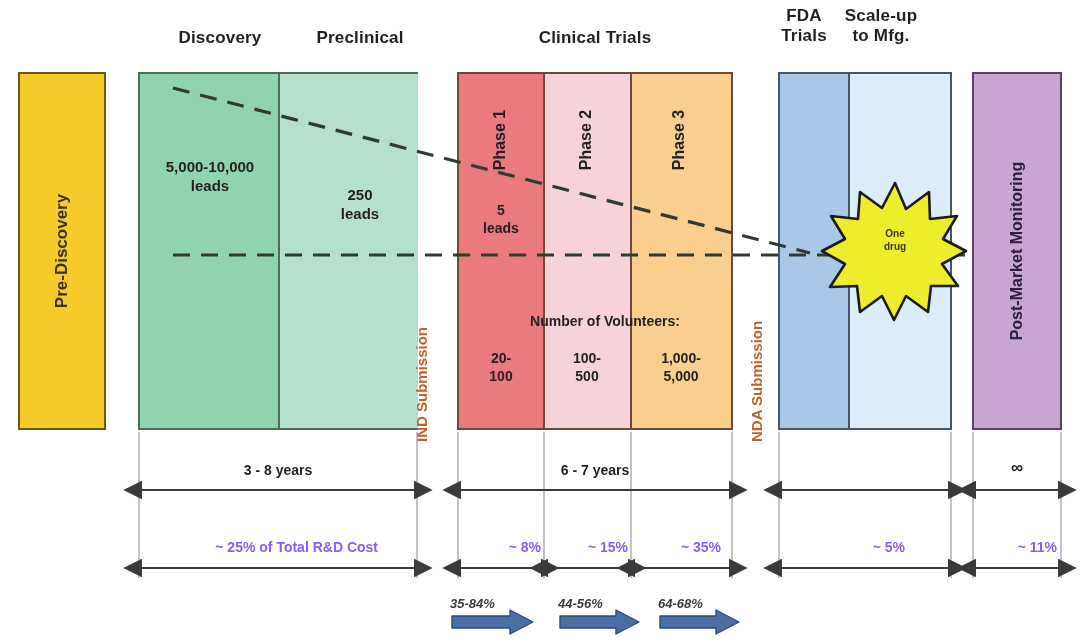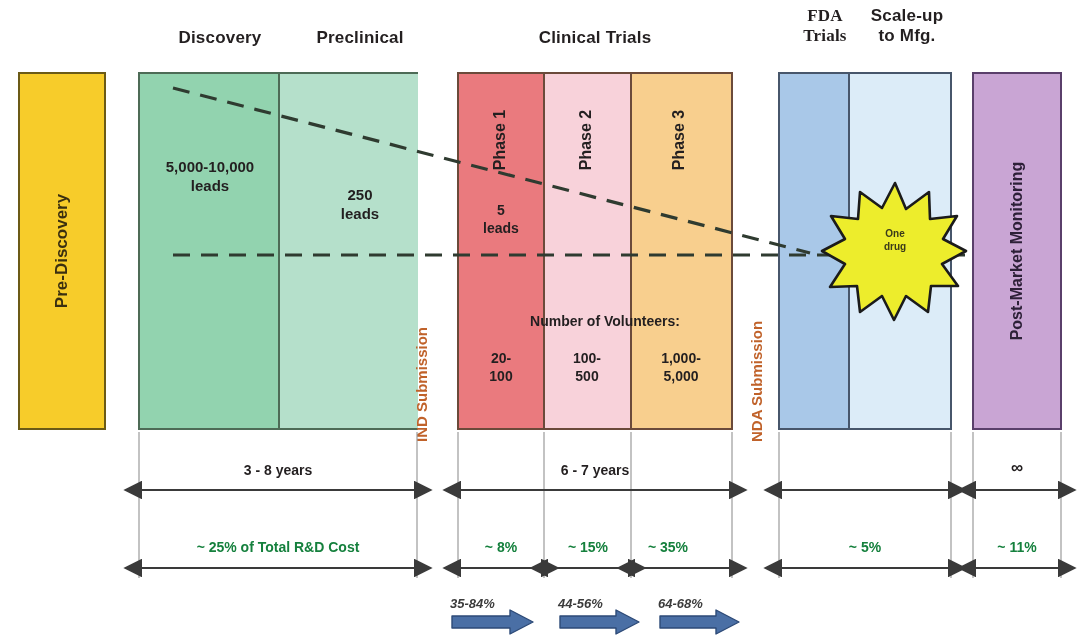--- a/index.html
+++ b/index.html
@@ -23,44 +23,44 @@
 
   .ctext{
     position:absolute;text-align:center;font-weight:bold;color:#231f20;line-height:1.25;
   }
 
   .sidelbl{
     position:absolute;font-weight:bold;font-size:15px;color:#c0622a;
     white-space:nowrap;transform-origin:left bottom;transform:rotate(-90deg);
   }
   .mlabel{position:absolute;text-align:center;font-weight:bold;font-size:14px;color:#231f20;white-space:nowrap;}
-  .clabel{position:absolute;text-align:center;font-weight:bold;font-size:14px;color:#15803d;white-space:nowrap;}
+  .clabel{position:absolute;text-align:right;font-weight:bold;font-size:14px;color:#8b5cf6;white-space:nowrap;}
 
   .arrlbl{position:absolute;font-weight:bold;font-size:13px;color:#3b3b3b;font-style:italic;white-space:nowrap;}
 
   svg.ov{position:absolute;left:0;top:0;width:1080px;height:643px;pointer-events:none;}
 </style>
 </head>
 <body>
 
 <div id="stage">
 
   <div class="hdr" style="left:150px;top:28px;width:140px;">Discovery</div>
 
   <div class="hdr" style="left:290px;top:28px;width:140px;">Preclinical</div>
 
   <div class="hdr" style="left:460px;top:28px;width:270px;"></div>
   <div class="hdr" style="left:460px;top:28px;width:270px;">Clinical Trials</div>
 
-  <div class="hdr" style="left:775px;top:6px;width:100px;font-family:Liberation Serif, serif;">
+  <div class="hdr" style="left:754px;top:6px;width:100px;">
     <div>FDA</div>
     <div>Trials</div>
   </div>
 
-  <div class="hdr" style="left:847px;top:6px;width:120px;">
+  <div class="hdr" style="left:821px;top:6px;width:120px;">
     <div>Scale-up</div>
     <div>to Mfg.</div>
   </div>
 
   <div class="blk" style="left:18px;top:72px;width:88px;height:358px;background:#f7cc2a;border:2px solid #6b5a16;">
     <div class="vtext">
       <span style="font-size:17px;color:#3a2f10;">Pre-Discovery</span>
     </div>
   </div>
 
@@ -196,21 +196,21 @@
     <div>drug</div>
   </div>
 
   <div class="mlabel" style="left:178px;top:462px;width:200px;">3 - 8 years</div>
   <div class="mlabel" style="left:495px;top:462px;width:200px;">6 - 7 years</div>
   <div class="mlabel" style="left:967px;top:458px;width:100px;font-size:17px;">∞</div>
 
   <div class="clabel" style="left:178px;top:539px;width:200px;">~ 25% of Total R&amp;D Cost</div>
   <div class="clabel" style="left:461px;top:539px;width:80px;">~ 8%</div>
   <div class="clabel" style="left:548px;top:539px;width:80px;">~ 15%</div>
-  <div class="clabel" style="left:628px;top:539px;width:80px;">~ 35%</div>
+  <div class="clabel" style="left:641px;top:539px;width:80px;">~ 35%</div>
   <div class="clabel" style="left:825px;top:539px;width:80px;">~ 5%</div>
   <div class="clabel" style="left:977px;top:539px;width:80px;">~ 11%</div>
 
   <div class="arrlbl" style="left:450px;top:596px;">35-84%</div>
   <div class="arrlbl" style="left:558px;top:596px;">44-56%</div>
   <div class="arrlbl" style="left:658px;top:596px;">64-68%</div>
 
 </div>
 
 </body></html>

